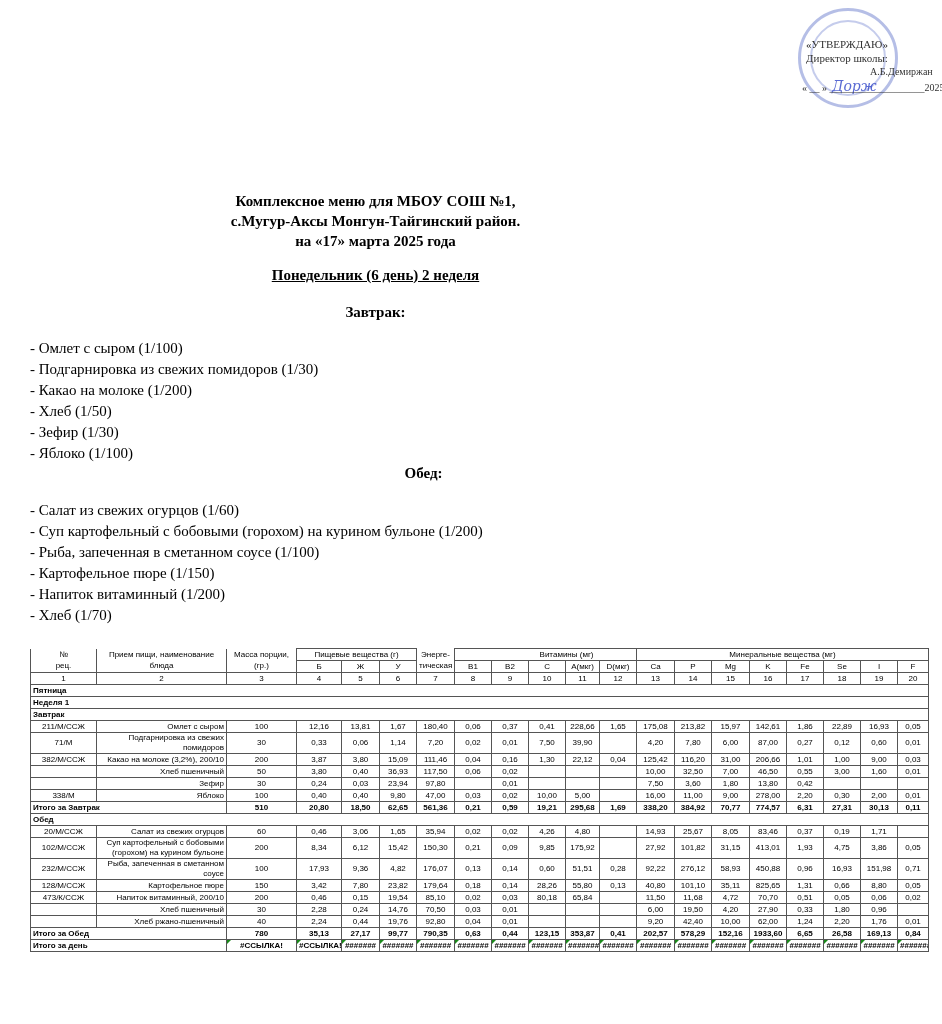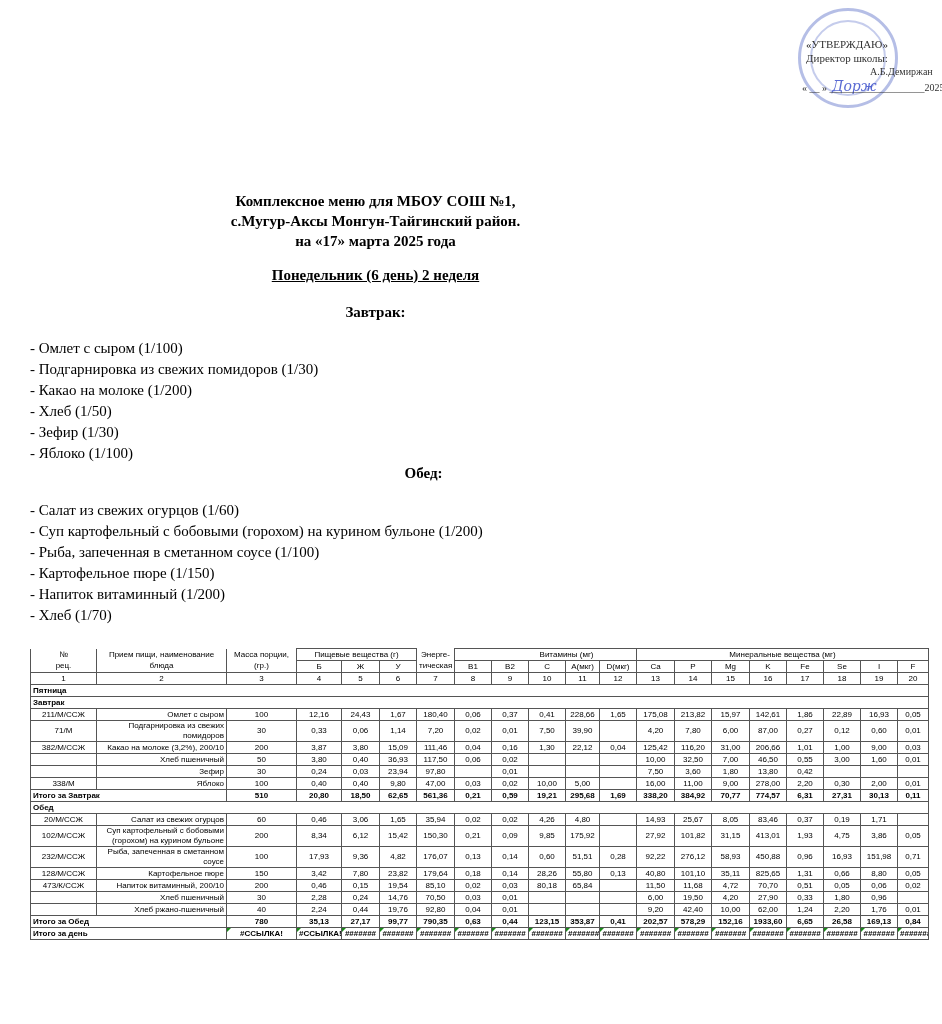--- a/index.html
+++ b/index.html
@@ -135,28 +135,31 @@
         <td>16</td>
         <td>17</td>
         <td>18</td>
         <td>19</td>
         <td>20</td>
       </tr>
       <tr>
         <td class="sec" colspan="20">Пятница</td>
       </tr>
       <tr>
+        <td class="sec" colspan="20">Неделя 1</td>
+      </tr>
+      <tr>
         <td class="sec" colspan="20">Завтрак</td>
       </tr>
       <tr>
         <td>211/М/ССЖ</td>
         <td class="name">Омлет с сыром</td>
         <td>100</td>
         <td>12,16</td>
-        <td>24,43</td>
+        <td>13,81</td>
         <td>1,67</td>
         <td>180,40</td>
         <td>0,06</td>
         <td>0,37</td>
         <td>0,41</td>
         <td>228,66</td>
         <td>1,65</td>
         <td>175,08</td>
         <td>213,82</td>
         <td>15,97</td>

